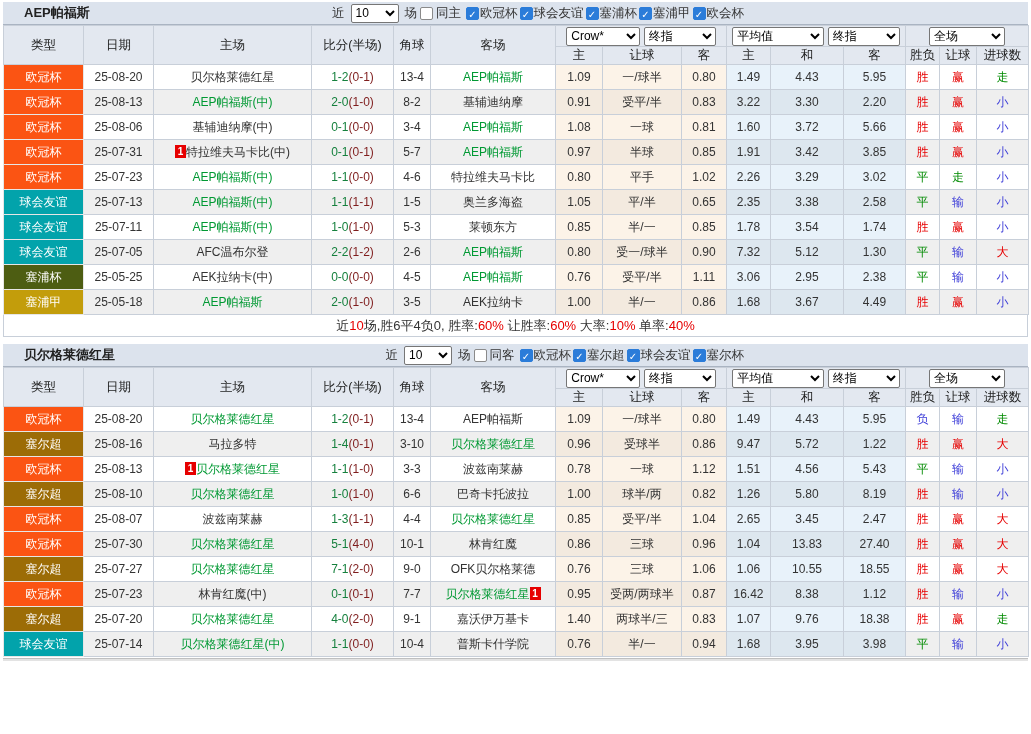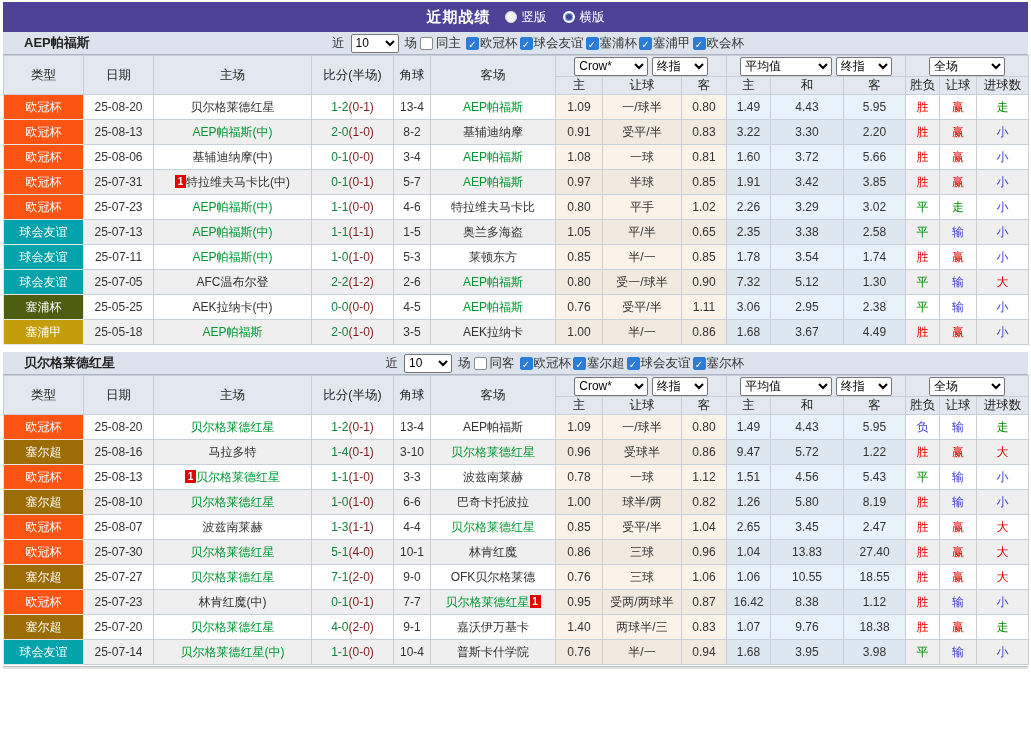--- a/index.html
+++ b/index.html
@@ -26,21 +26,21 @@
   .cb-on { background:#2b7cd9; color:#fff; border:1px solid #2b7cd9; border-radius:2px; font-weight:bold; }
   .cb-off { background:#fff; border:1px solid #8a8a8a; border-radius:2px; }
   .lg-item { display:inline-flex; align-items:center; gap:1px; margin-left:2px; }
 
   
   table { border-collapse:collapse; table-layout:fixed; width:1025px; text-align:center; }
   th,td { border:1px solid #c8cfd9; padding:0 1px; overflow:hidden; white-space:nowrap; }
   thead th { background:#e3e8f0; font-weight:normal; font-size:12.5px; color:#222; }
   thead tr.sel-row th { height:21px; }
   thead tr.lbl-row th { height:17px; }
-  .sel-book { width:74px; } .sel-time { width:56px; } .sel-avg { width:92px; } .sel-scope { width:76px; }
+  .sel-book { width:74px; } .sel-time { width:72px; } .sel-avg { width:92px; } .sel-scope { width:76px; }
   tbody td { height:25px; font-size:12px; }
   tbody tr:nth-child(even) { background:#efefef; }
   td.league { color:#fff; font-size:12px; border-color:#e6e6e6; }
   td.c-odds { background:rgba(248,228,203,0.45); }
   td.c-avg  { background:rgba(188,218,242,0.35); }
   .tm-green { color:#009933; }
   .score-ft { color:#15803d; }
   .score-ht { color:#7f1d1d; }
   .redcard { display:inline-block; background:#e60000; color:#fff; width:11px; height:13px; line-height:13px; font-size:10px; font-weight:bold; vertical-align:1px; }
   .res { font-weight:normal; }
@@ -48,33 +48,20 @@
   .summary { width:1025px; height:22px; line-height:21px; text-align:center; font-size:13px; border:1px solid #c8cfd9; border-top:none; }
   .seg-r { color:#e60000; } .seg-k { color:#333; }
   .gap { height:7px; }
   .bottom-strip { height:3px; background:#e3e3e3; border-top:1px solid #bfbfbf; margin-top:1px; }
 </style>
 </head>
 <body>
 
 <div class="page">
 
-  <div class="topbar">
-    <span class="title">近期战绩</span>
-    <span class="radio-group">
-      <span class="radio-item">
-        <span class="rdot on"></span>
-        <span>竖版</span>
-      </span>
-      <span class="radio-item">
-        <span class="rdot off"></span>
-        <span>横版</span>
-      </span>
-    </span>
-  </div>
 
   <div>
     <div class="sec-bar">
       <span class="sec-team">AEP帕福斯</span>
       <span class="sec-controls">
         <span>近</span>
         <select class="sel-count"><option>10</option></select>
         <span>场</span>
         <span class="cb cb-off"></span>
         <span>同主</span>
@@ -312,20 +299,21 @@
             <td class="c-odds">0.86</td>
             <td class="c-avg">1.68</td>
             <td class="c-avg">3.67</td>
             <td class="c-avg">4.49</td>
             <td class="res" style="color: rgb(230, 0, 0);">胜</td>
             <td class="res" style="color: rgb(230, 0, 0);">赢</td>
             <td class="res" style="color: rgb(61, 61, 216);">小</td>
           </tr>
         </tbody>
     </table>
+    <div class="summary"><span class="seg-k">近</span><span class="seg-r">10</span><span class="seg-k">场,胜6平4负0, 胜率:</span><span class="seg-r">60%</span><span class="seg-k"> 让胜率:</span><span class="seg-r">60%</span><span class="seg-k"> 大率:</span><span class="seg-r">10%</span><span class="seg-k"> 单率:</span><span class="seg-r">40%</span></div>
   </div>
 
   <div class="gap"></div>
 
   <div>
     <div class="sec-bar">
       <span class="sec-team">贝尔格莱德红星</span>
       <span class="sec-controls">
         <span>近</span>
         <select class="sel-count"><option>10</option></select>

